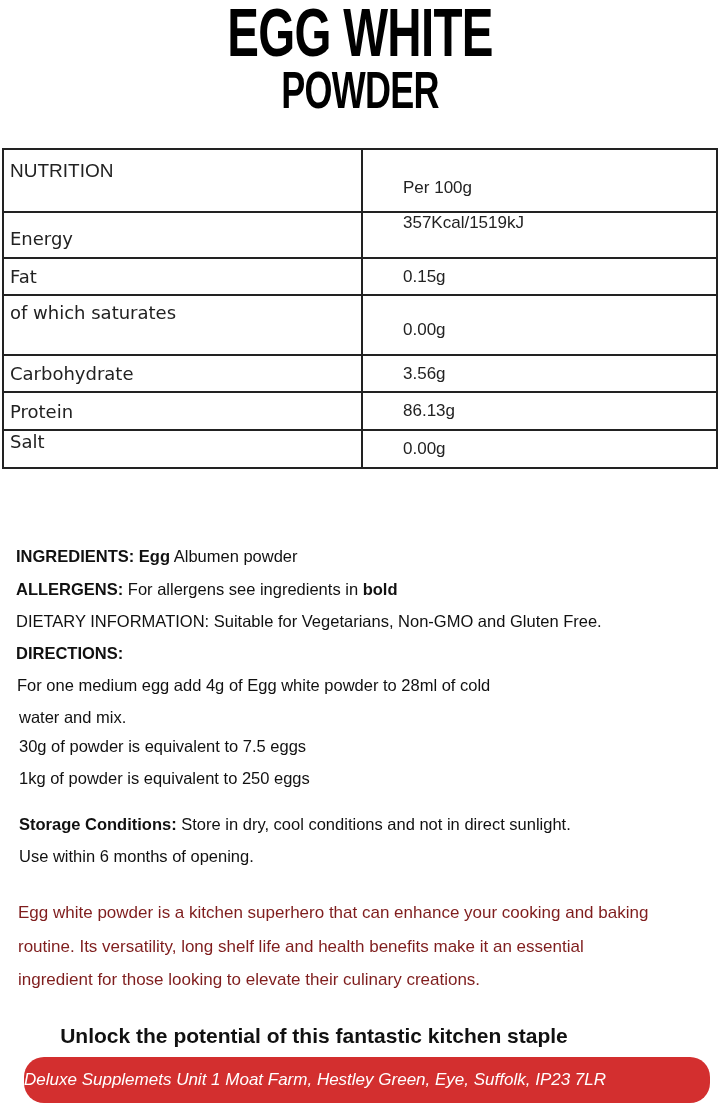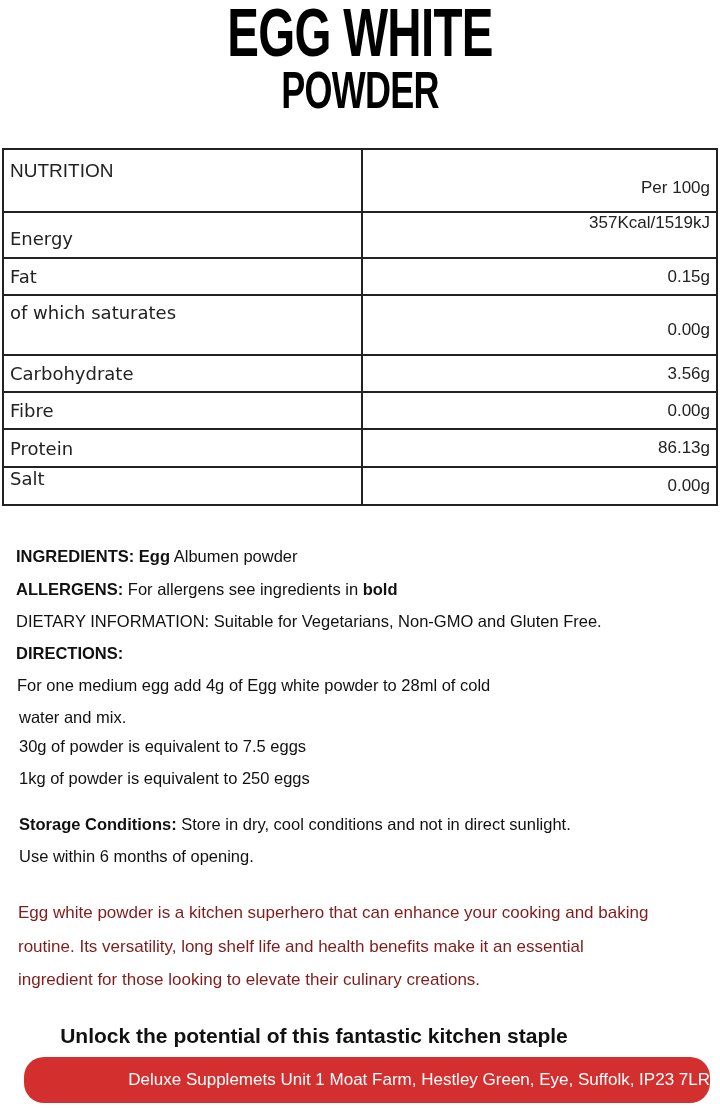--- a/index.html
+++ b/index.html
@@ -11,32 +11,32 @@
     }
     .title.line1 { top: -6px; font-size: 66px; transform: scaleX(0.72) scaleY(1.05); line-height: 72px; }
     .title.line2 { top: 62px; font-size: 50px; transform: scaleX(0.72) scaleY(1.05); line-height: 54px; }
 
     table.nutrition {
       position: absolute; left: 2px; top: 124px; width: 716px;
       border-collapse: collapse; border: 2px solid #222; margin-top: 24px;
     }
     table.nutrition td { border: 2px solid #222; padding: 0 6px; vertical-align: middle; font-size: 19px; color: #222; }
     table.nutrition td.label { width: 345px; font-family: "DejaVu Sans", sans-serif; font-size: 18px; }
-    table.nutrition td.value { text-align: right; font-size: 17px; padding-left: 40px; }
+    table.nutrition td.value { text-align: left; font-size: 17px; padding-left: 40px; }
     tr.header td.label { vertical-align: top; padding-top: 10px; font-family: "Liberation Sans", sans-serif; font-size: 19px; }
     tr.header td.value { padding-top: 14px; }
 
     .info { position: absolute; left: 16px; font-size: 16.5px; color: #111; white-space: nowrap; }
     .info b { font-weight: 700; }
     .desc { position: absolute; left: 18px; font-size: 17px; color: #7f1d1d; white-space: nowrap; }
     .tagline { position: absolute; left: 0; width: 628px; top: 1024px; text-align: center; font-weight: 700; font-size: 21px; color: #111; }
     .banner {
       position: absolute; left: 24px; top: 1057px; width: 686px; height: 46px;
-      background: #d32f2f; border-radius: 20px; color: #fff; text-align: right;
-      font-size: 17px; line-height: 46px; white-space: nowrap;
+      background: #d32f2f; border-radius: 20px; color: #fff; text-align: left;
+      font-size: 17px; line-height: 46px; white-space: nowrap; font-style: italic;
     }
   </style>
 </head>
 <body>
 
 <div>
   <div class="title line1">EGG WHITE</div>
   <div class="title line2">POWDER</div>
 </div>
 
@@ -54,24 +54,20 @@
     <td class="label">Fat</td>
     <td class="value">0.15g</td>
   </tr>
   <tr style="height:60px">
     <td class="label" style="vertical-align:top;padding-top:6px">of which saturates</td>
     <td class="value" style="padding-top:10px">0.00g</td>
   </tr>
   <tr style="height:37px">
     <td class="label">Carbohydrate</td>
     <td class="value">3.56g</td>
-  </tr>
-  <tr style="height:37px">
-    <td class="label">Fibre</td>
-    <td class="value">0.00g</td>
   </tr>
   <tr style="height:38px">
     <td class="label">Protein</td>
     <td class="value">86.13g</td>
   </tr>
   <tr style="height:38px">
     <td class="label" style="vertical-align:top;">Salt</td>
     <td class="value">0.00g</td>
   </tr>
 </tbody>

